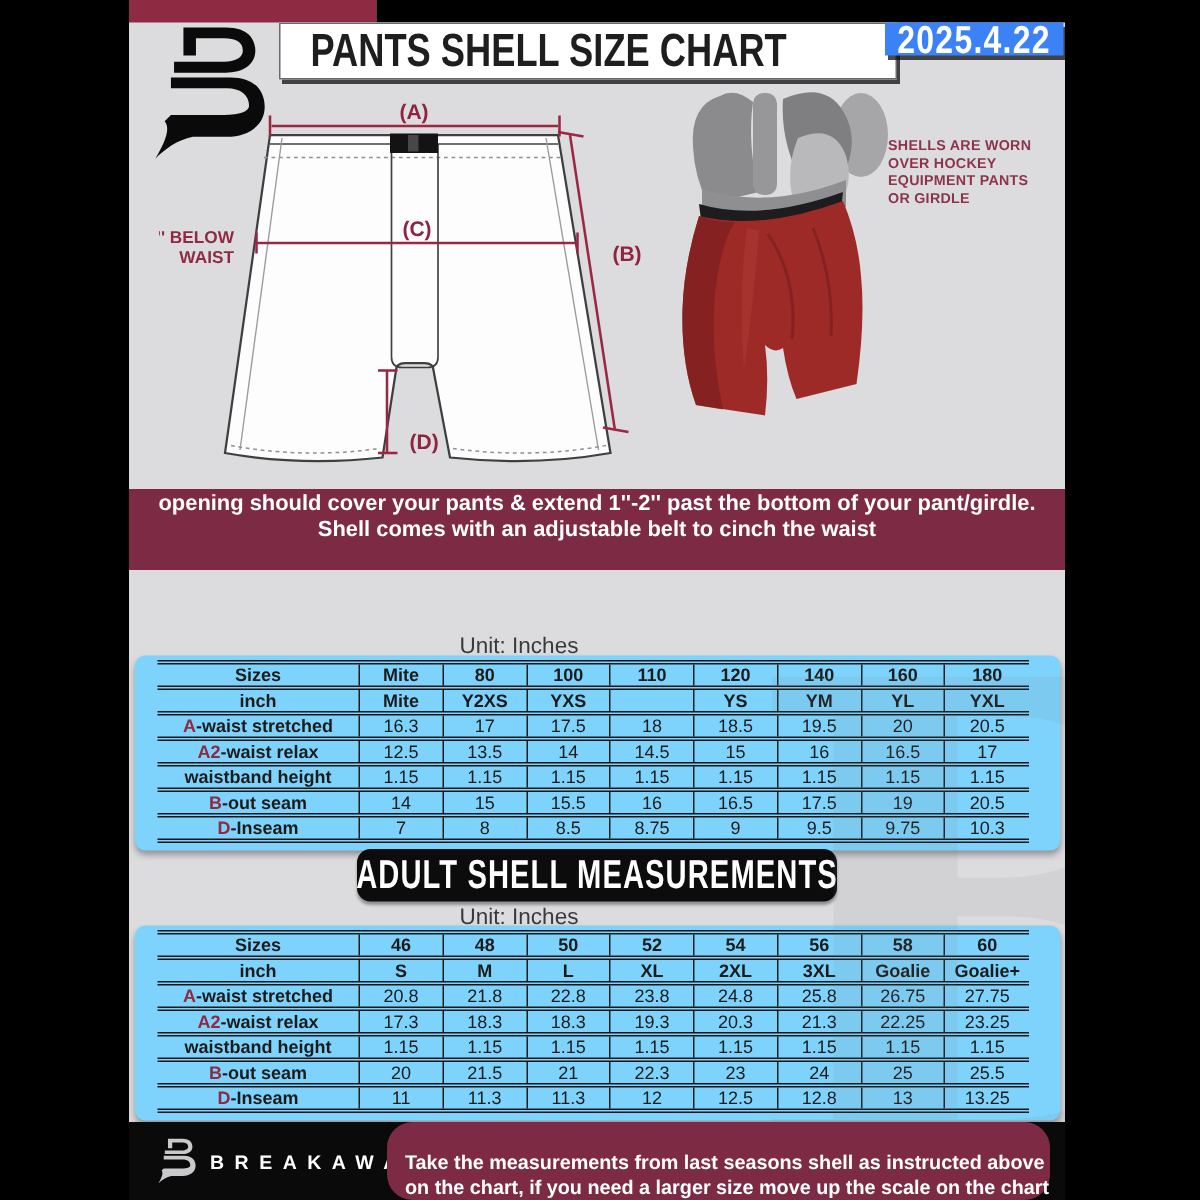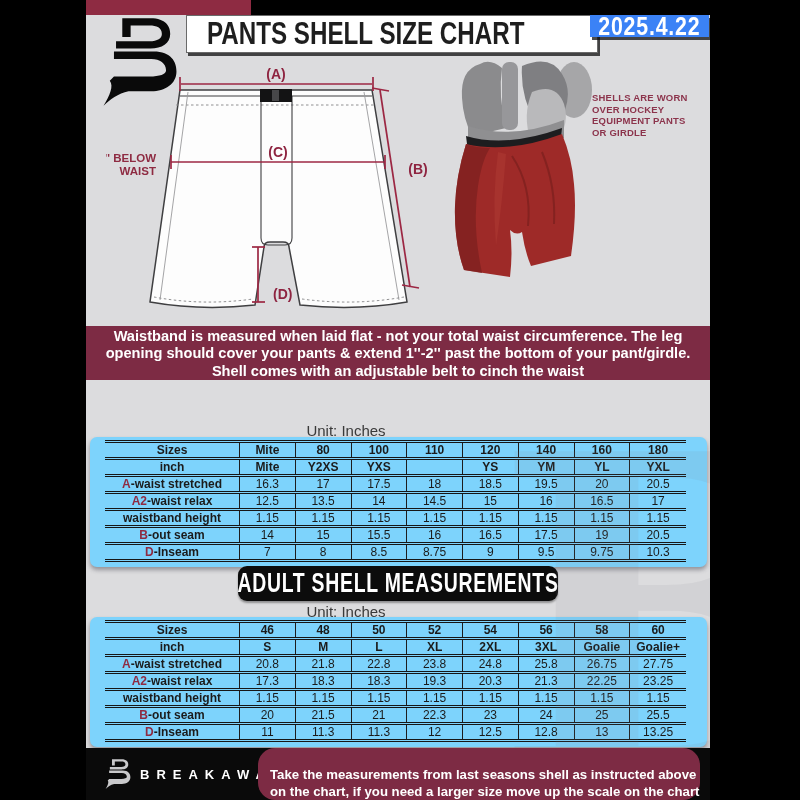--- a/index.html
+++ b/index.html
@@ -141,21 +141,20 @@
       </g>
     </svg>
     <div class="photo-caption">
         <div>SHELLS ARE WORN</div>
         <div>OVER HOCKEY</div>
         <div>EQUIPMENT PANTS</div>
         <div>OR GIRDLE</div>
       </div>
 
     <div class="notice">
-        <div>Waistband is measured when laid flat - not your total waist circumference. The leg</div>
         <div>opening should cover your pants &amp; extend 1''-2'' past the bottom of your pant/girdle.</div>
         <div>Shell comes with an adjustable belt to cinch the waist</div>
       </div>
 
     <div class="unit" style="top:422px;">Unit: Inches</div>
     <div class="panel" style="top:437px;" id="youth-table">
         <div class="trow hdr first">
           <div class="tcell lbl">Sizes</div>
           <div class="tcell val">Mite</div>
           <div class="tcell val">80</div>

